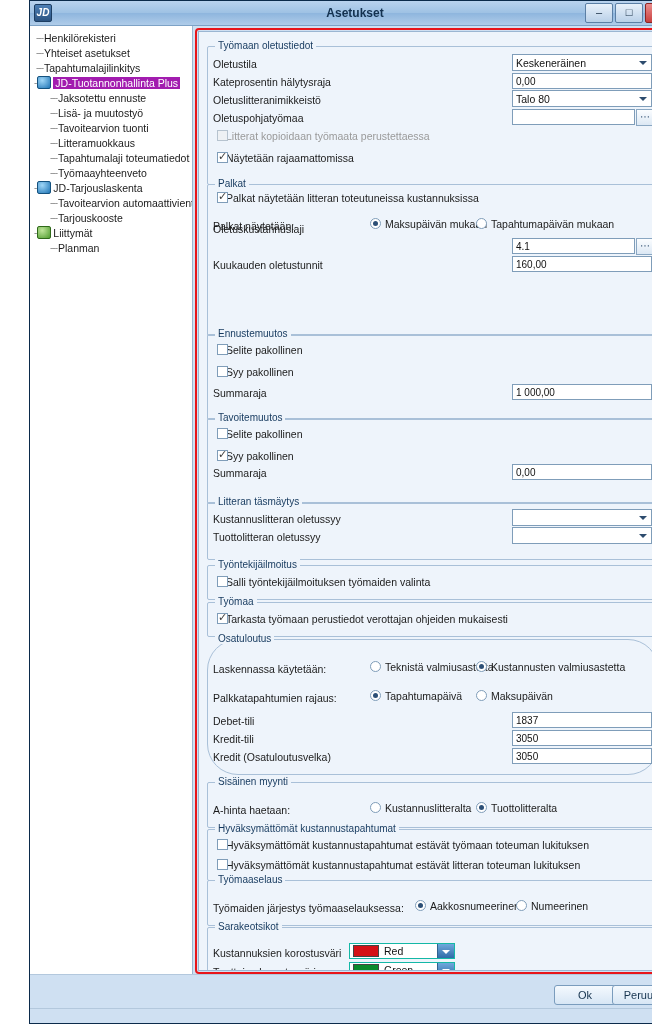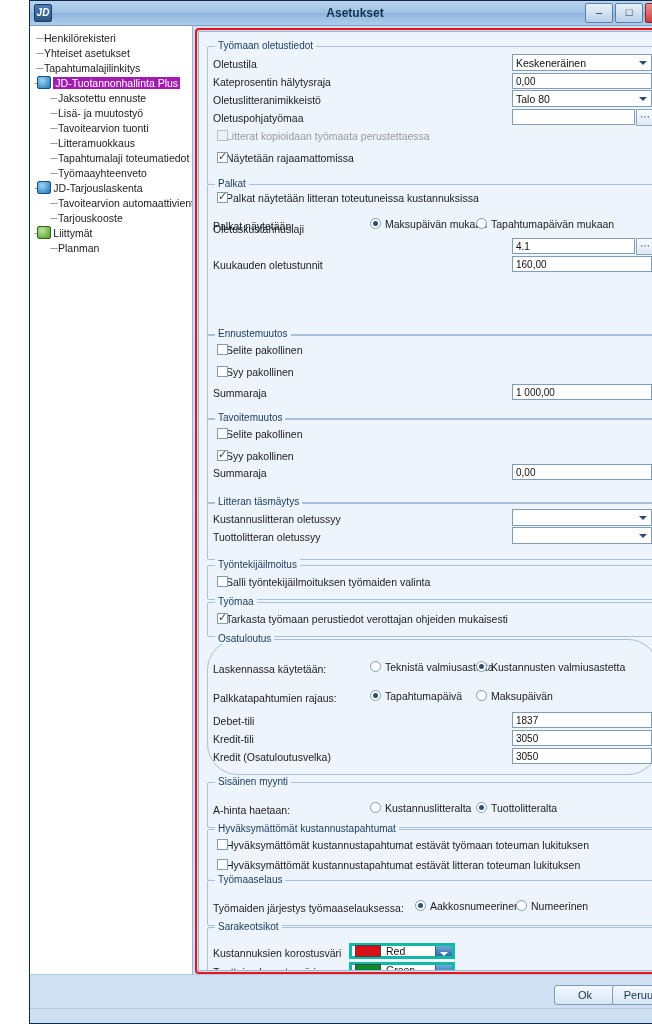--- a/index.html
+++ b/index.html
@@ -295,21 +295,21 @@
     left: 3px; top: 3px;
     width: 5px; height: 5px;
     border-radius: 50%;
     background: #2c4f76;
   }
   .color-combo {
     position: absolute;
     height: 16px;
     width: 106px;
     box-sizing: border-box;
-    border: 3px solid #14b8a6;
+    border: 1px solid #14b8a6;
     background: #ffffff;
     display: flex;
     align-items: center;
     padding-left: 3px;
   }
   .color-combo .swatch {
     width: 24px; height: 10px;
     border: 1px solid #444;
     margin-right: 5px;
   }

